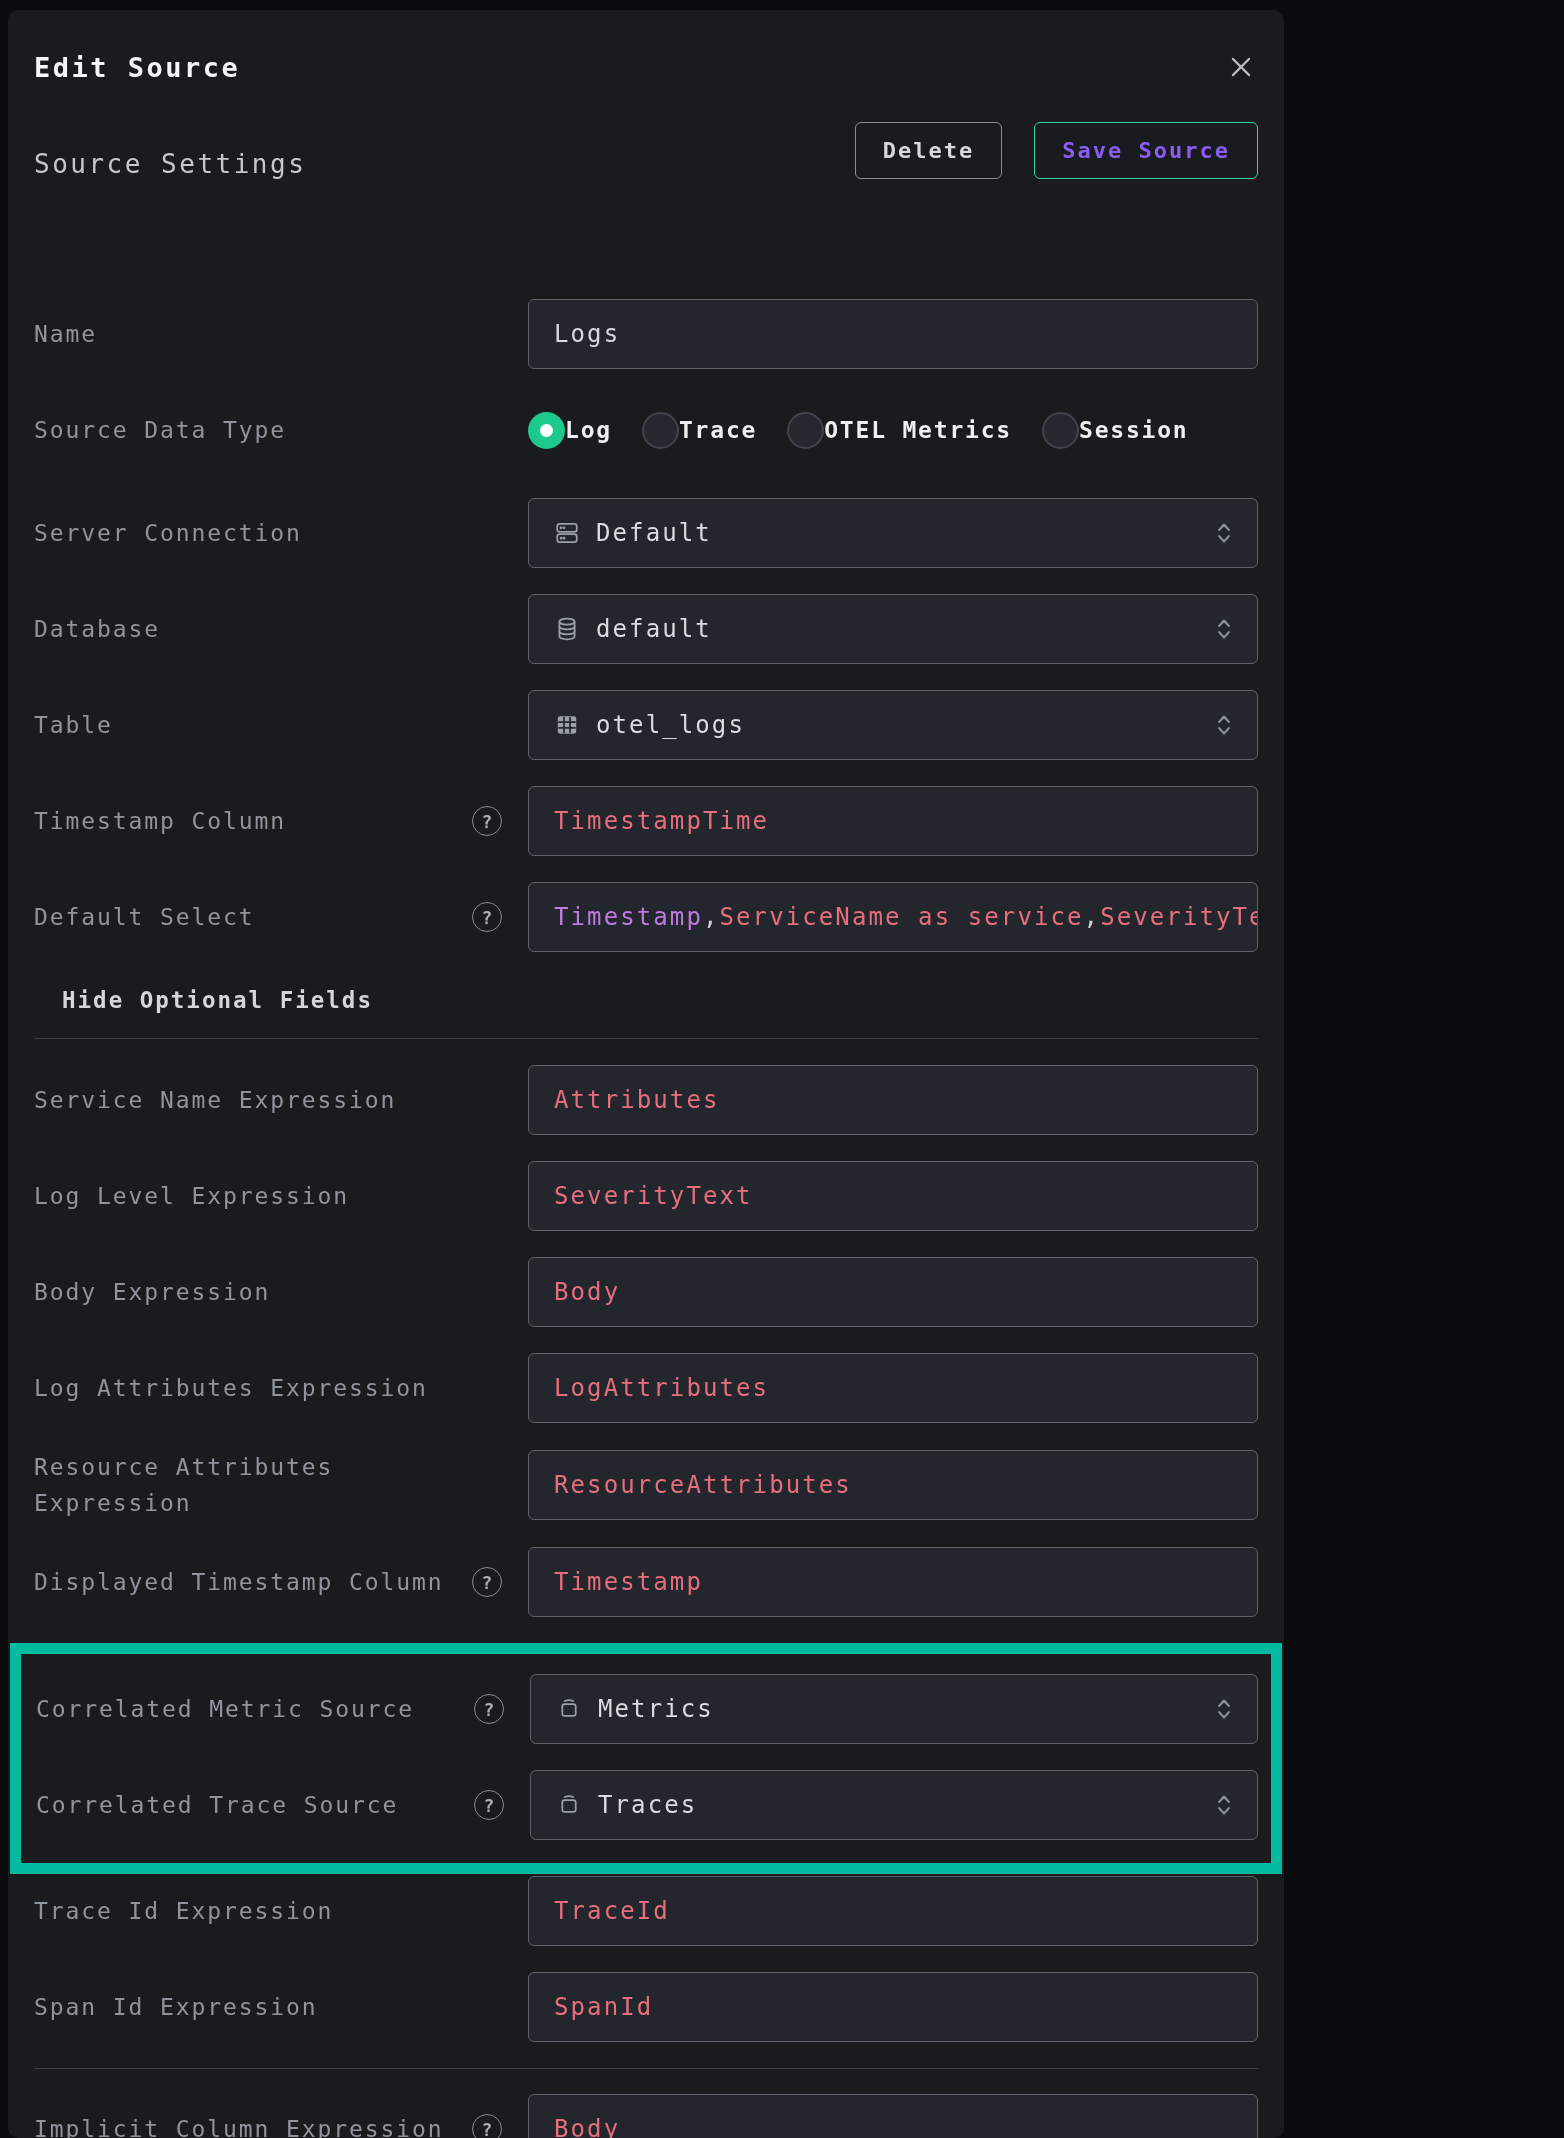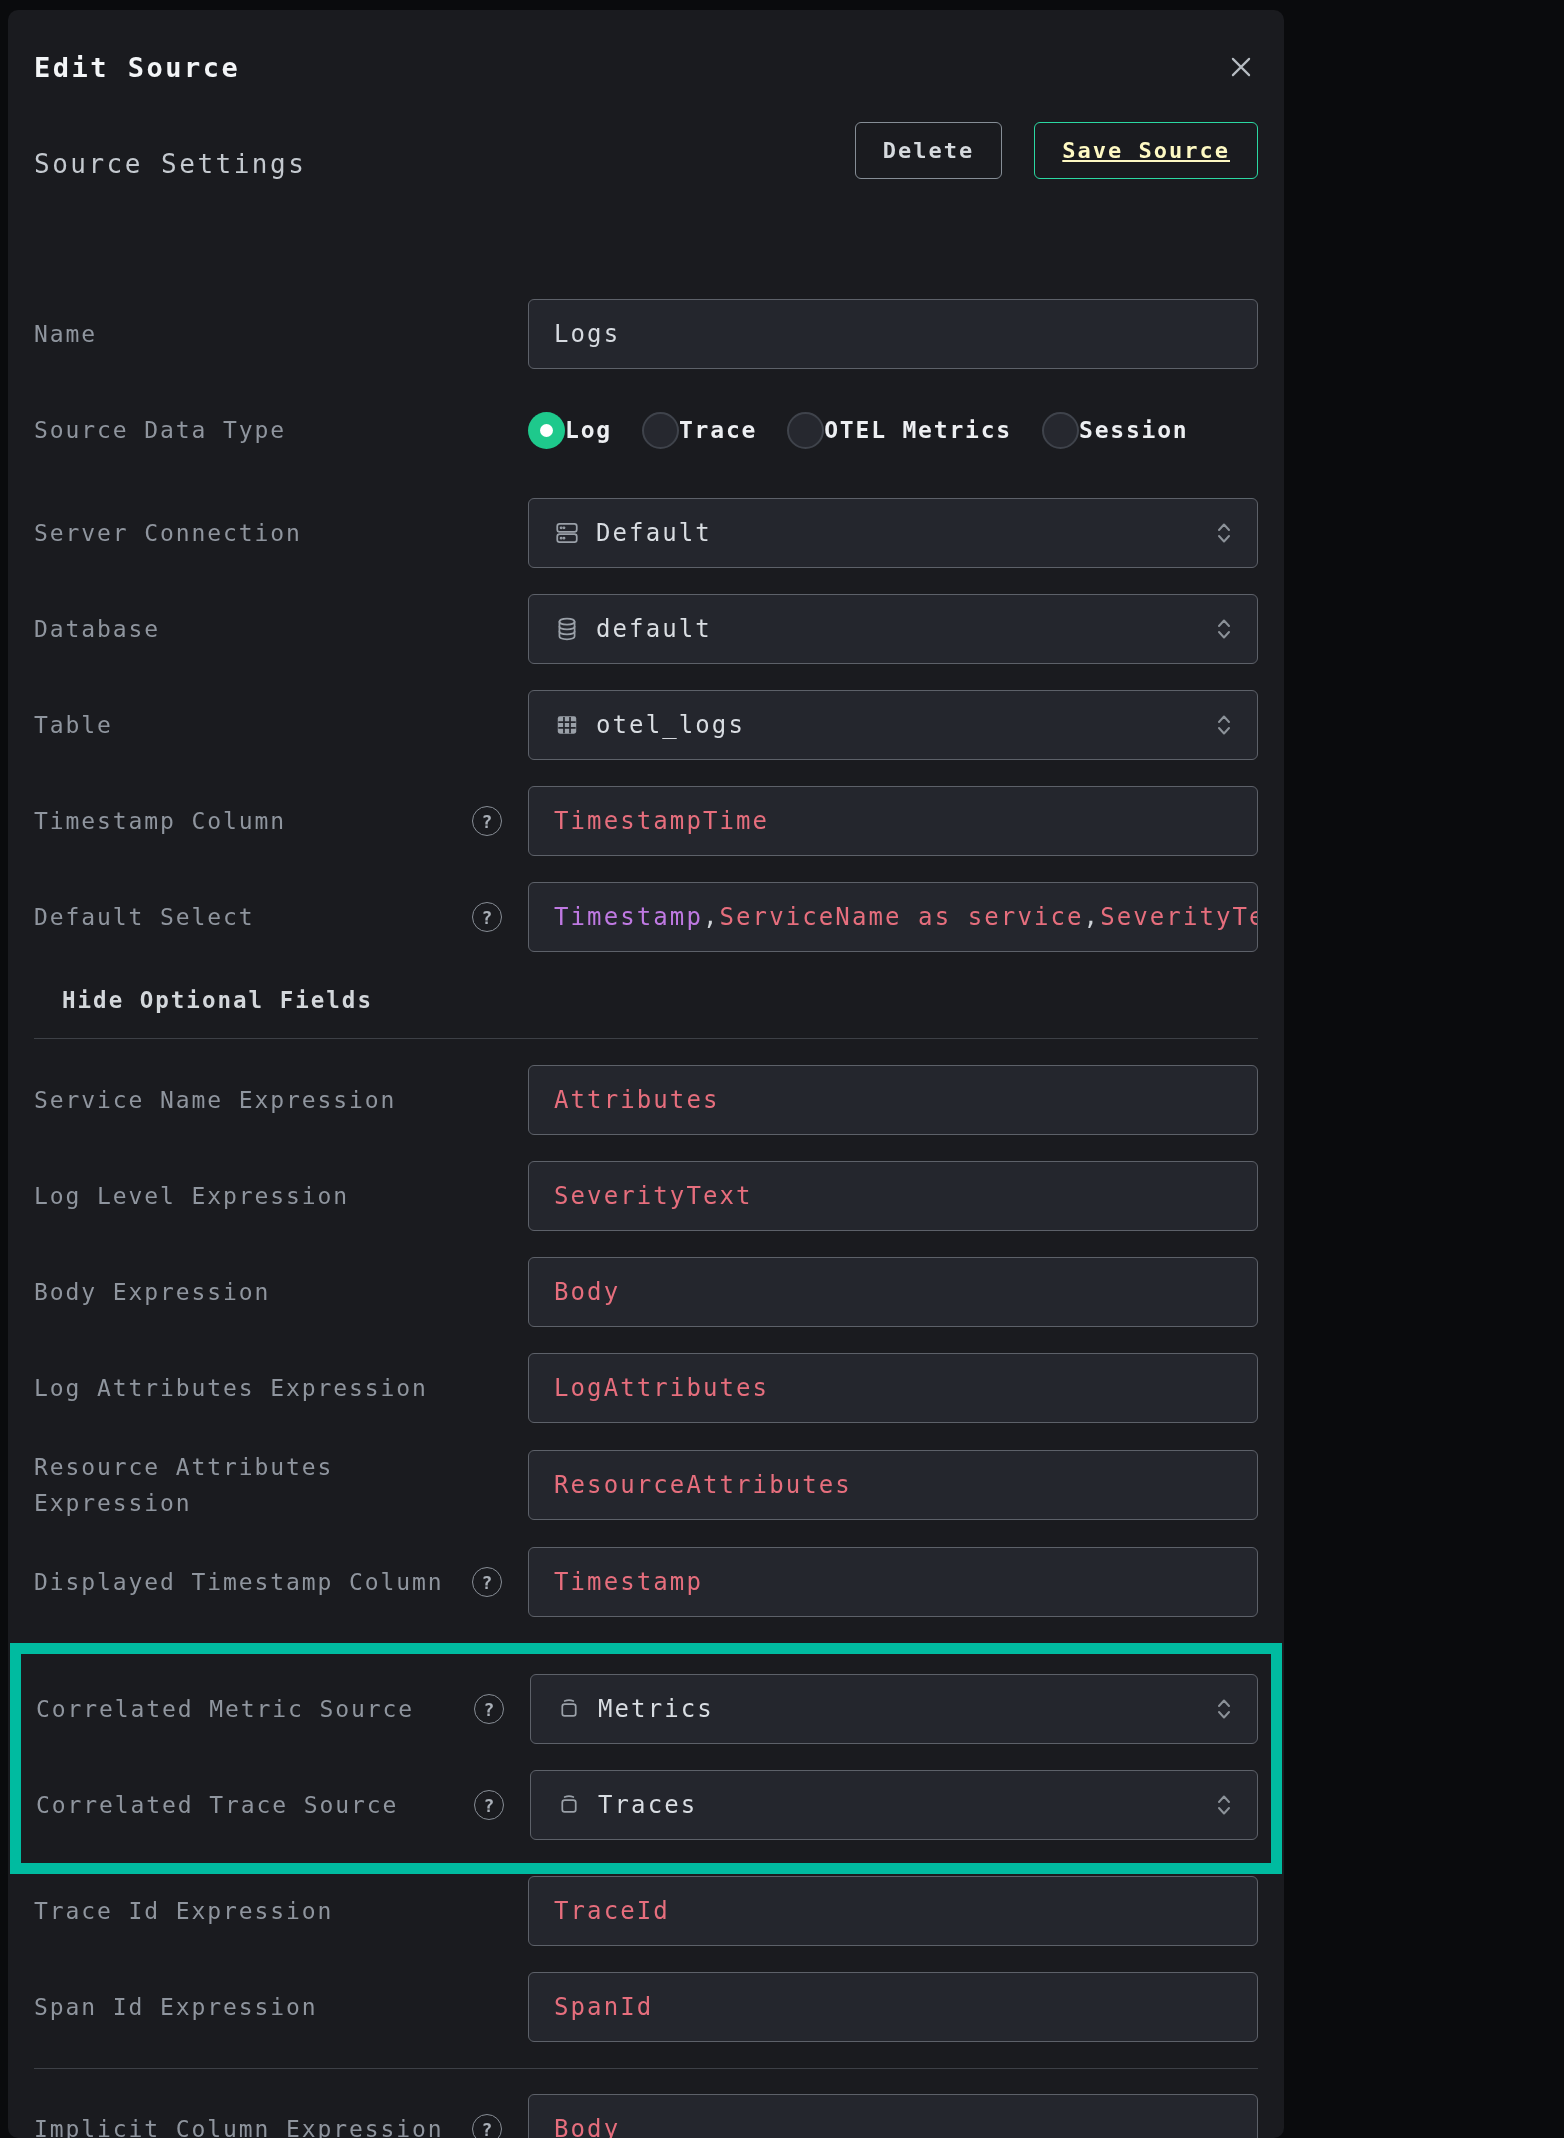--- a/index.html
+++ b/index.html
@@ -18,21 +18,21 @@
   .dlg-header{display:flex;justify-content:space-between;align-items:flex-start;padding-top:40px;}
   .dlg-title{font-size:27px;font-weight:bold;color:#f3f5f7;letter-spacing:2.5px;line-height:36px;}
   .close-btn{width:34px;height:34px;display:flex;align-items:center;justify-content:center;cursor:pointer;background:none;border:none;padding:0;}
   .section-row{margin-top:36px;display:flex;justify-content:space-between;align-items:flex-end;}
   .section-title{font-size:26px;color:#c4c9cf;letter-spacing:2.5px;}
   .btns{display:flex;gap:32px;}
   .btn{height:57px;padding:0 27px;border-radius:6px;font-family:"DejaVu Sans Mono",monospace;
        font-size:22px;font-weight:bold;letter-spacing:2px;background:transparent;cursor:pointer;
        display:flex;align-items:center;box-sizing:border-box;}
   .btn-delete{border:1.5px solid #868e96;color:#d6dade;}
-  .btn-save{border:1.5px solid #2bd8a2;color:#fef9c3;text-decoration:underline;}
+  .btn-save{border:1.5px solid #2bd8a2;color:#8b5cf6;}
   
   .form{margin-top:120px;}
   .row{display:flex;align-items:center;margin-bottom:26px;min-height:70px;}
   .label-col{width:494px;flex:none;display:flex;align-items:center;justify-content:space-between;
              padding-right:26px;box-sizing:border-box;}
   .label{font-size:23px;color:#8f959e;letter-spacing:1.9px;line-height:36px;max-width:430px;}
   .help{width:30px;height:30px;border-radius:50%;border:1.6px solid #878d95;color:#a9afb7;
         font-size:18px;font-weight:bold;display:flex;align-items:center;justify-content:center;
         flex:none;letter-spacing:0;cursor:pointer;box-sizing:border-box;}
   .control{flex:1;min-width:0;}

